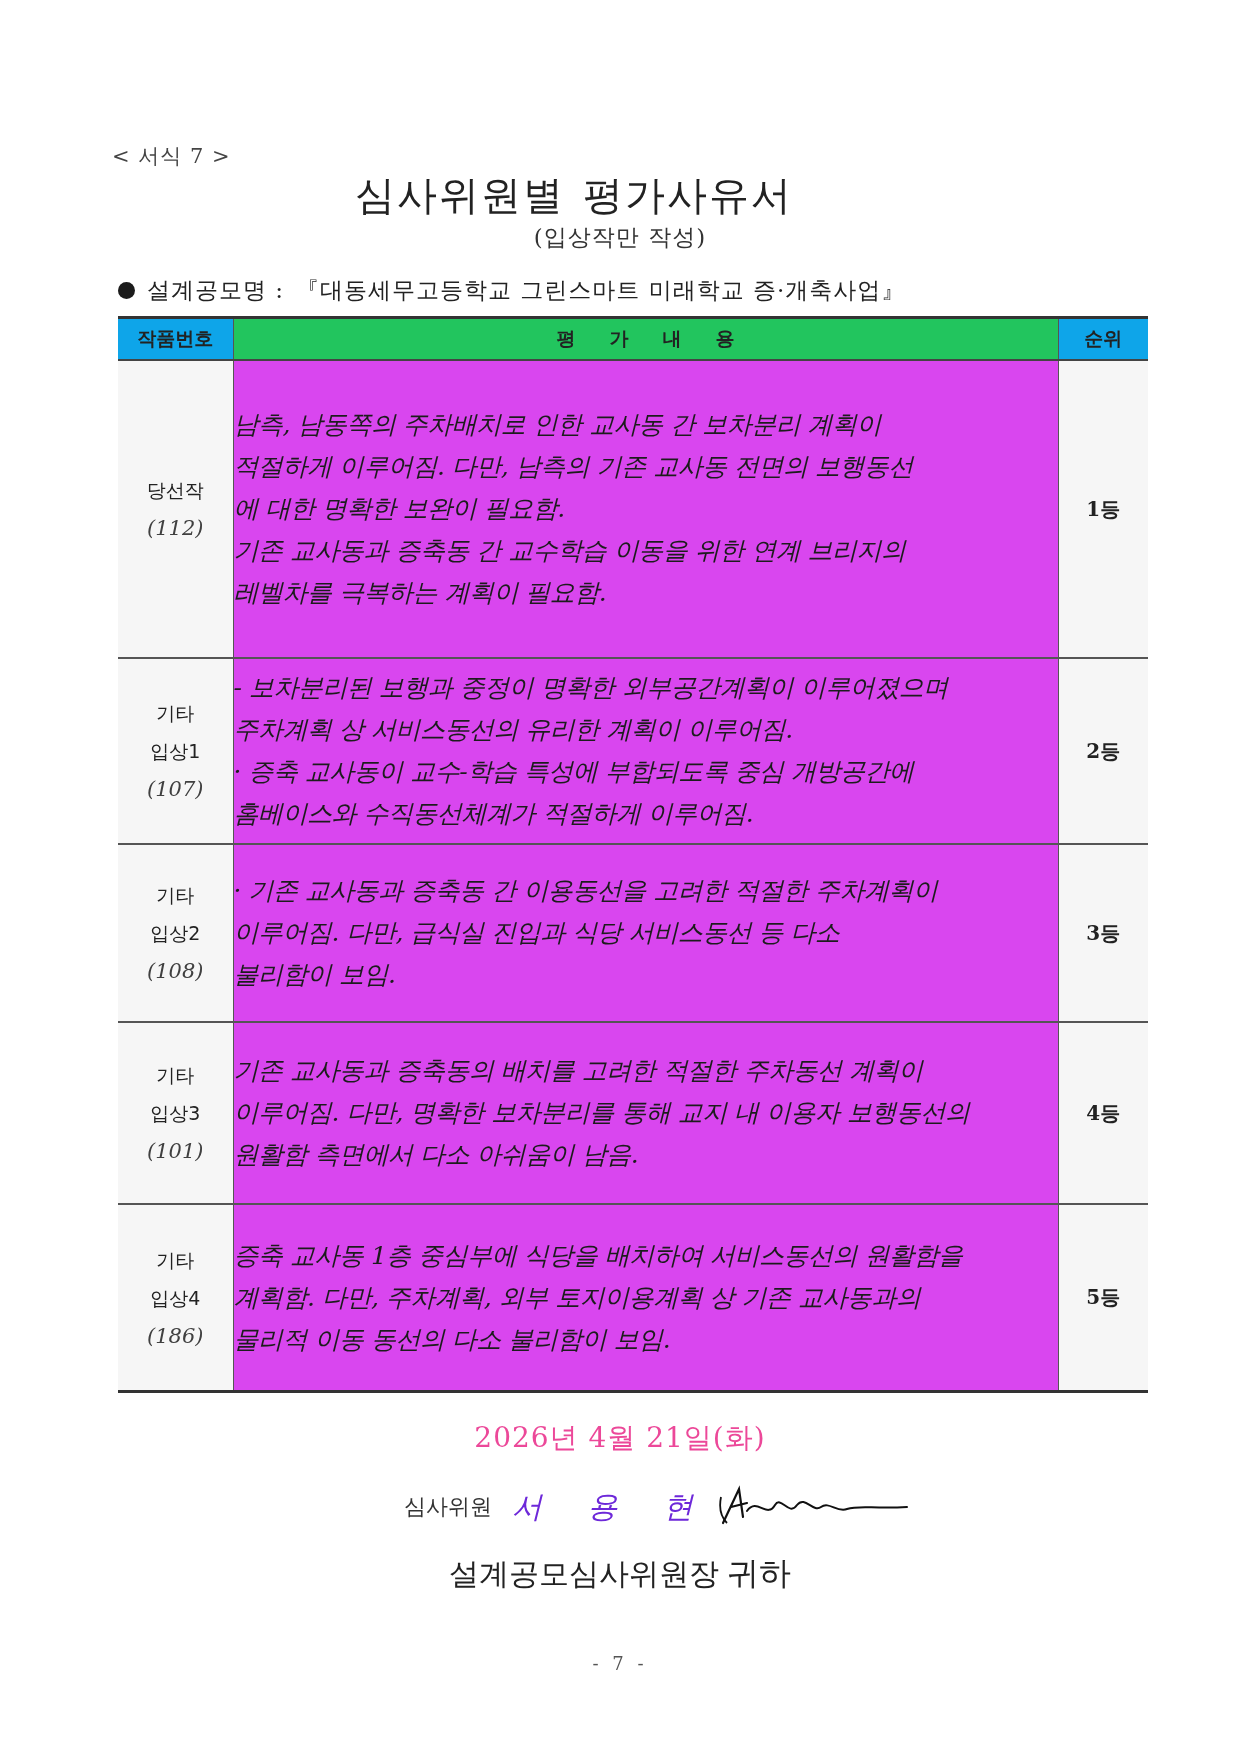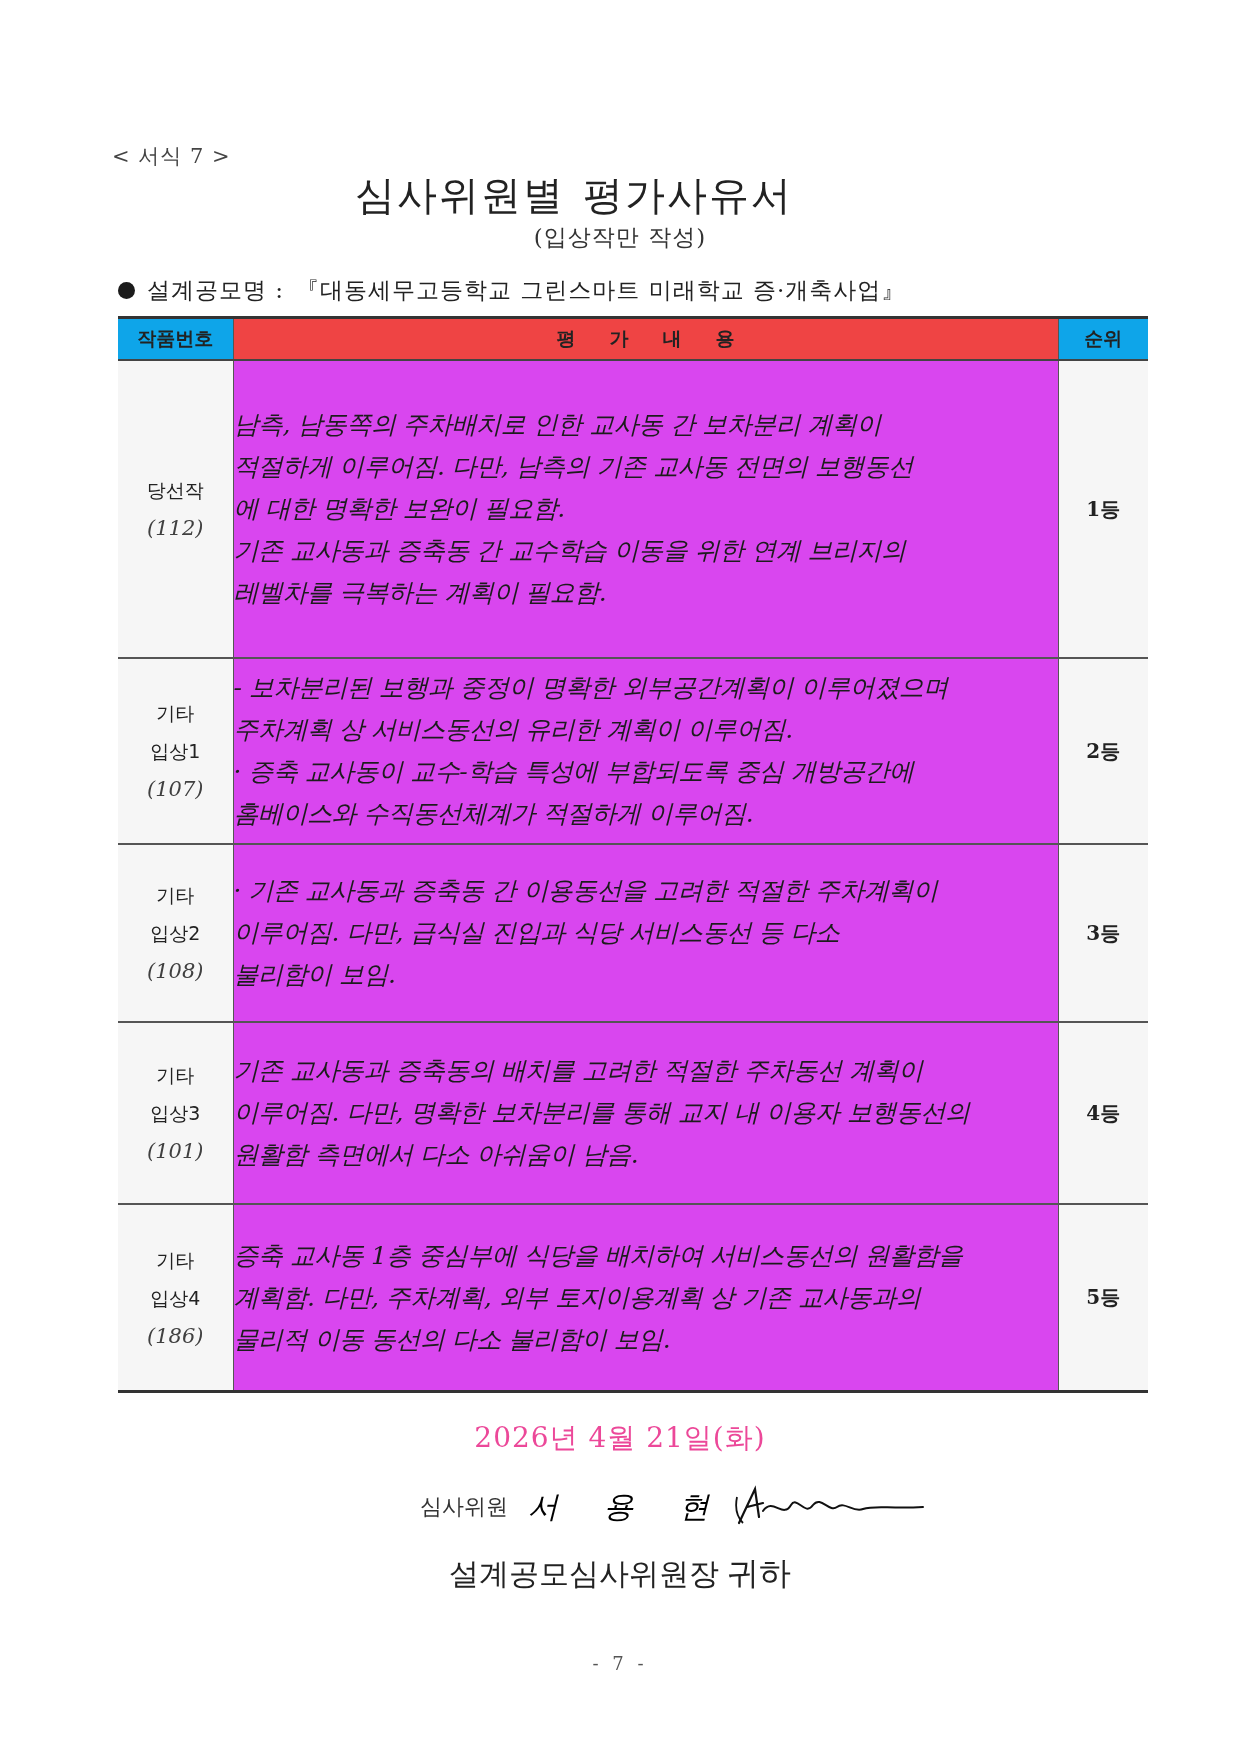--- a/index.html
+++ b/index.html
@@ -88,21 +88,21 @@
     table.eval thead th {
       height: 40px;
       font-family: "DejaVu Sans", "Liberation Sans", sans-serif;
       font-weight: bold;
       font-size: 19px;
       border-bottom: 2.5px solid #444;
       background: #0ea5e9;
       color: #222;
     }
     table.eval thead th.content-head {
-      background: #ef4444;
+      background: #22c55e;
       letter-spacing: 34px;
       padding-left: 34px;
     }
     table.eval tbody tr td {
       border-bottom: 2.5px solid #555;
       vertical-align: middle;
     }
     table.eval tbody tr:last-child td { border-bottom: 3px solid #333; }
     td.work-no {
       background: #f6f6f6;
@@ -155,36 +155,36 @@
       width: 1240px;
       top: 1412px;
       text-align: center;
       font-size: 28px;
       color: #ec4899;
       letter-spacing: 1px;
       margin-top: 7px;
     }
     .signer {
       position: absolute;
-      left: 420px;
+      left: 404px;
       top: 1483px;
       display: flex;
       align-items: center;
     }
     .signer .role {
       font-family: "DejaVu Sans", "Liberation Sans", sans-serif;
       font-size: 22px;
       color: #333;
       margin-right: 20px;
     }
     .signer .sig-name {
       font-family: "DejaVu Serif", serif;
       font-style: italic;
       font-size: 30px;
-      color: #000000;
+      color: #6d28d9;
       letter-spacing: 18px;
       margin-right: 6px;
     }
     .signer .signature {
       display: inline-block;
       width: 200px;
       height: 48px;
     }
     .addressee {
       position: absolute;

